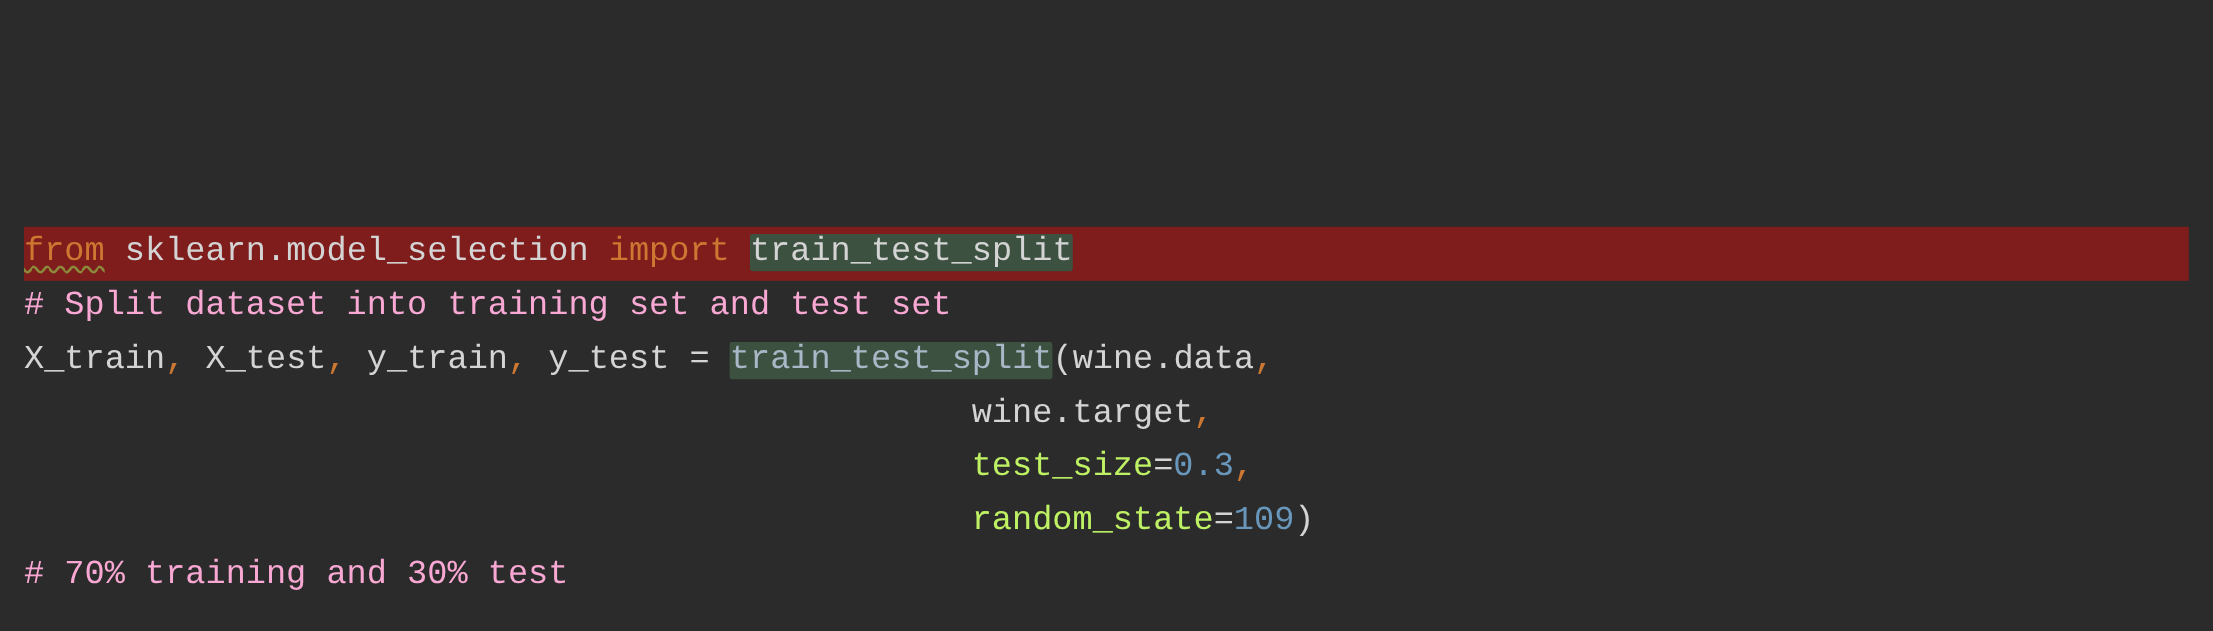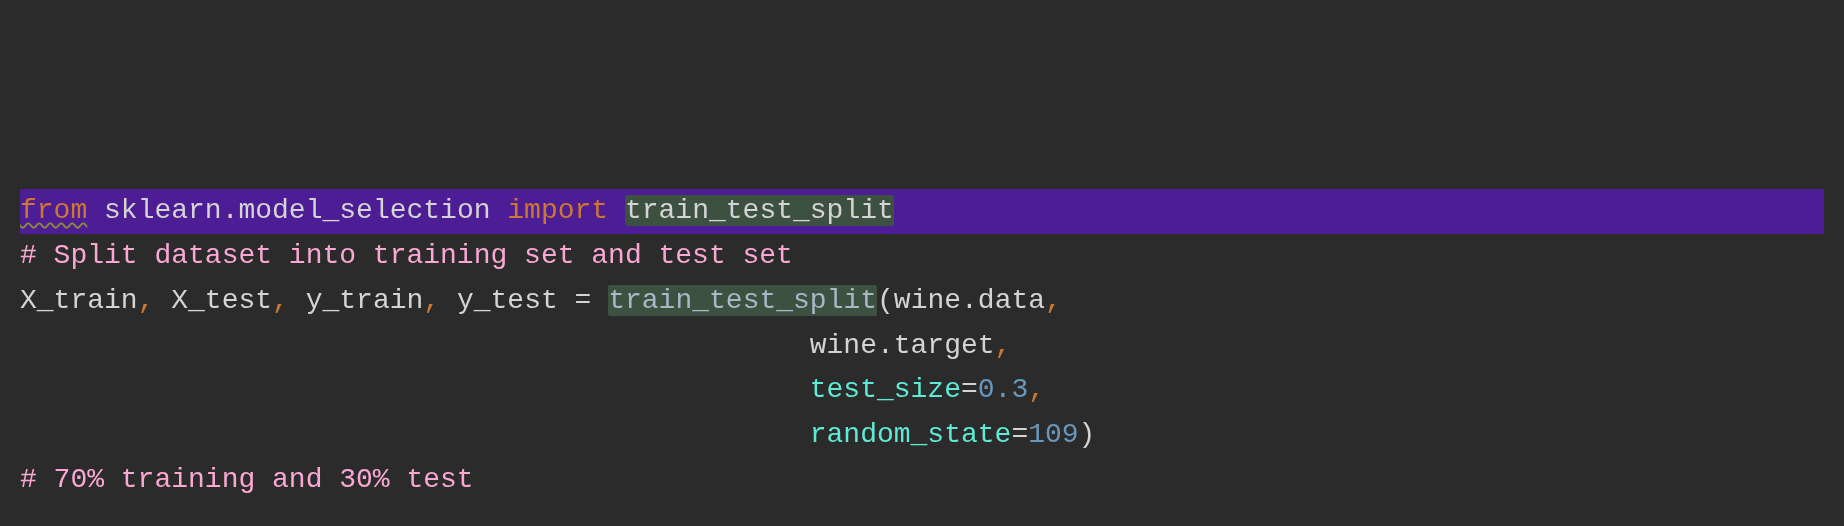--- a/index.html
+++ b/index.html
@@ -13,29 +13,29 @@
     white-space: pre;
     overflow-x: auto;
   }
   .code-block {
     padding: 10px 20px;
   }
   .line {
     display: block;
   }
   .line.active {
-    background: #4c1d95;
+    background: #7f1d1d;
   }
   .kw-orange { color: #cc7832; }
   .comment { color: #f9a8d4; }
   .identifier { color: #d4d4d4; }
   .func-call { color: #a9b7c6; }
   .punct { color: #cc7832; }
   .paren { color: #d4d4d4; }
-  .param-name { color: #5eead4; }
+  .param-name { color: #bef264; }
   .number { color: #6897bb; font-family: Liberation Mono, monospace; }
   .highlight {
     background: #3d5141;
     border-radius: 2px;
   }
   .squiggle {
     text-decoration-line: underline;
     text-decoration-style: wavy;
     text-decoration-color: #8a8a3a;
     text-decoration-thickness: 2px;

